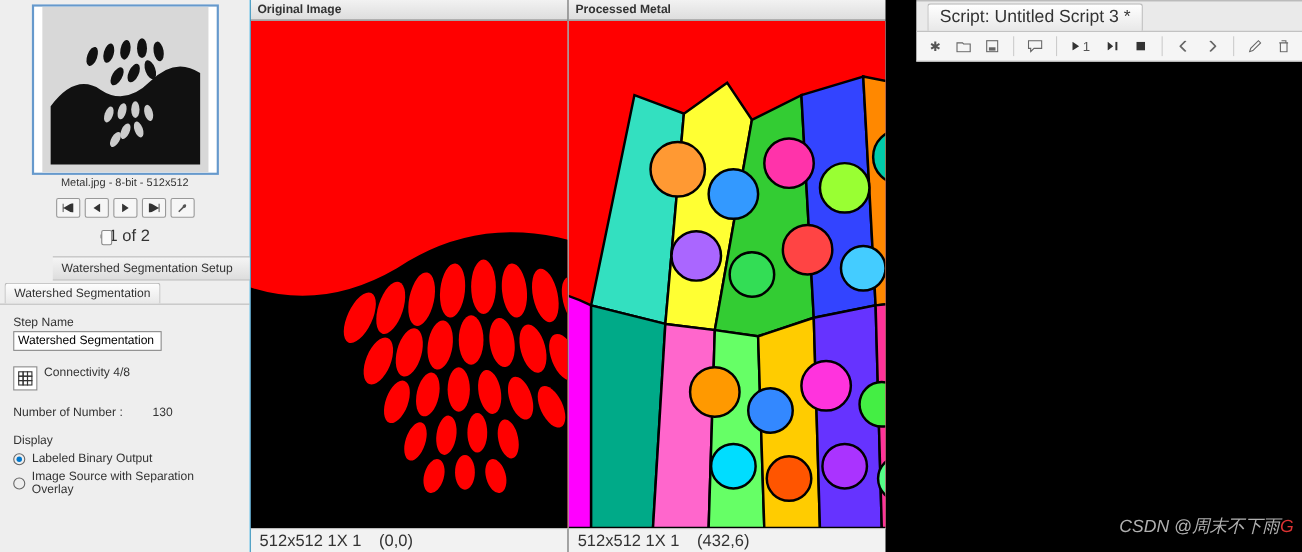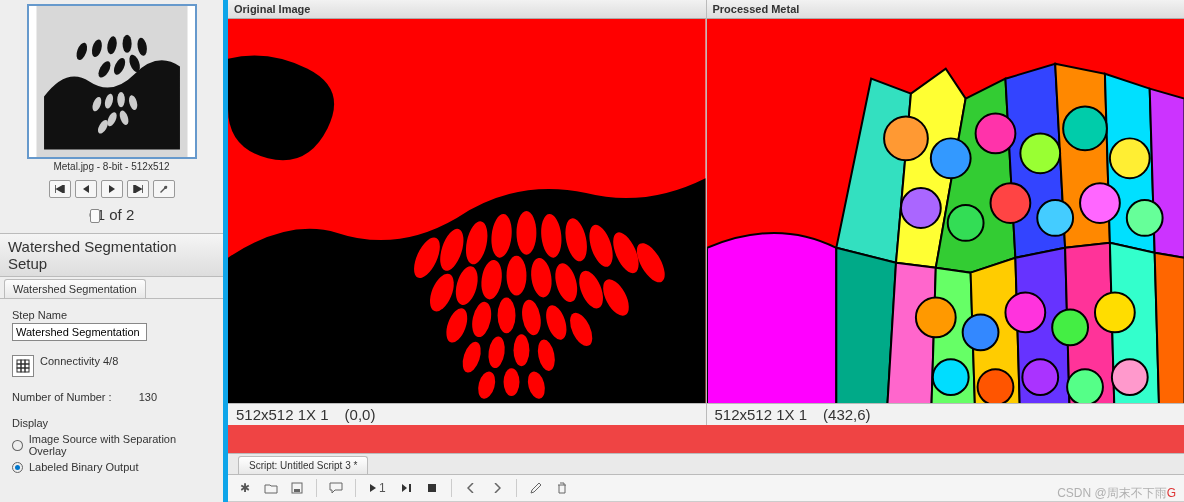--- a/index.html
+++ b/index.html
@@ -1,72 +1,72 @@
 <!DOCTYPE html>
 <html><head>
 <meta charset="utf-8">
 <style>
   * { box-sizing: border-box; margin: 0; padding: 0; }
   body { font-family: Verdana, Arial, sans-serif; font-size: 11px; color: #333; background: #eeeeee; width: 1184px; height: 502px; overflow: hidden; position: relative; }
   
   .main-layout { display: flex; height: 100%; }
   
   
-  .sidebar { width: 228px; background: #eeeeee; border-right: 5px solid #0ea5e9; display: flex; flex-direction: column; }
+  .sidebar { width: 228px; background: #eeeeee; border-right: 1px solid #0ea5e9; display: flex; flex-direction: column; }
   
   .preview-area { padding: 4px; display: flex; flex-direction: column; align-items: center; }
   .thumb-container { width: 170px; height: 155px; border: 2px solid #6699cc; background: #fff; position: relative; overflow: hidden; }
   .thumb-svg { width: 100%; height: 100%; display: block; }
   .thumb-caption { font-size: 10px; margin-top: 2px; text-align: center; }
   
   .nav-controls { display: flex; gap: 4px; justify-content: center; margin-top: 8px; }
   .nav-btn { width: 22px; height: 18px; background: #f6f6f6; border: 1px solid #999; border-radius: 2px; display: flex; align-items: center; justify-content: center; cursor: pointer; font-size: 10px; }
   
   .slider-row { display: flex; align-items: center; gap: 6px; margin: 8px 8px 6px 8px; }
   .slider-track { flex: 1; height: 4px; background: #ccc; border: 1px solid #aaa; position: relative; border-radius: 2px; }
   .slider-thumb { position: absolute; left: 0; top: -5px; width: 10px; height: 14px; background: #fafafa; border: 1px solid #888; border-radius: 2px; cursor: pointer; }
   .slider-label { font-size: 15px; }
   
-  .section-header { background: linear-gradient(#f5f5f5, #ddd); border-top: 1px solid #bbb; border-bottom: 1px solid #bbb; padding: 4px 8px; font-size: 15px; color: #333; }
+  .section-header { background: linear-gradient(#f5f5f5, #ddd); border-top: 1px solid #bbb; border-bottom: 1px solid #bbb; padding: 4px 8px; font-size: 11px; color: #333; margin-left: 48px; }
   
   .tab-bar { padding: 2px 4px 0 4px; border-bottom: 1px solid #bbb; }
   .tab { display: inline-block; background: linear-gradient(#fdfdfd, #e8e8e8); border: 1px solid #bbb; border-bottom: none; padding: 3px 8px; font-size: 11px; border-radius: 3px 3px 0 0; cursor: pointer; }
   
   .form-body { padding: 10px 12px; font-size: 11px; }
   .field-label { margin-bottom: 2px; }
   .text-input { width: 135px; font-size: 11px; padding: 2px 3px; border: 1px solid #888; background:#fff; }
   
   .connectivity-row { display: flex; align-items: flex-start; gap: 6px; margin-top: 14px; }
   .btn-box { width: 22px; height: 22px; border: 1px solid #888; background: #fff; display: flex; align-items: center; justify-content: center; font-size: 12px; cursor: pointer; }
   
   .zones-row { margin-top: 14px; }
   .display-section { margin-top: 14px; }
   .radio-row { display: flex; align-items: center; gap: 6px; margin-top: 4px; }
   .radio-outer { width: 11px; height: 11px; border-radius: 50%; border: 1px solid #666; display:flex; align-items:center; justify-content:center; }
   .radio-dot { width: 5px; height: 5px; border-radius:50%; background:#0077cc; }
   
   
-  .right-side { flex: 1; display: flex; flex-direction: column; background:#ef4444;gap:28px; }
+  .right-side { flex: 1; display: flex; flex-direction: row; background:#000000;gap:28px; }
   .image-row { display: flex; flex:1; min-height:0; }
   .image-panel { flex: 1; display: flex; flex-direction: column; border-left: 1px solid #bbb; min-width:0; }
   .image-panel:first-child { border-left: none; }
   .panel-header { background: linear-gradient(#f2f2f2,#ddd); border-bottom: 1px solid #aaa; padding: 3px 6px; font-weight: bold; font-size: 11px; }
   .canvas-wrap { flex:1; background:#eee; overflow:hidden; position:relative; display:flex; align-items:flex-start; justify-content:center; }
   .canvas-wrap svg { display:block; }
   .status-bar { background:#f2f2f2; border-top:1px solid #bbb; font-size:15px; padding:2px 8px; display:flex; gap:16px; color:#333; }
   
   
   .script-section { border-top: 1px solid #bbb; }
   .script-tabbar { padding: 2px 10px 0 10px; border-bottom:1px solid #bbb; background:#eaeaea; }
-  .script-tab { display:inline-block; background: linear-gradient(#fff,#e8e8e8); border:1px solid #bbb; border-bottom:none; padding:3px 10px; font-size:10px; border-radius:3px 3px 0 0; cursor:pointer; }
+  .script-tab { display:inline-block; background: linear-gradient(#fff,#e8e8e8); border:1px solid #bbb; border-bottom:none; padding:3px 10px; font-size:16px; border-radius:3px 3px 0 0; cursor:pointer; }
   .script-toolbar { display:flex; gap:4px; padding:3px 6px; background:#f5f5f5; border-bottom:1px solid #ccc; align-items:center; }
   .tb-btn { width:22px; height:20px; border: 1px solid transparent; background:transparent; display:flex; align-items:center; justify-content:center; font-size:12px; cursor:pointer; border-radius:2px; color:#555; }
   .tb-sep { width:1px; height:18px; background:#ccc; margin:0 4px; }
   
-  .watermark { position:absolute; bottom:0; right:8px; color:#b0b0b0; font-size:12px; pointer-events:none; }
+  .watermark { position:absolute; bottom:12px; right:8px; color:#b0b0b0; font-size:16px; pointer-events:none;font-style:italic; }
   .watermark span.red { color:#d33; }
 </style>
 </head>
 <body>
 
 <div class="main-layout">
 
   <div class="sidebar">
 
     <div class="preview-area">
@@ -161,28 +161,28 @@
       </div>
       
       <div class="zones-row">
         <span>Number of Number :</span>
         <span style="margin-left:24px">130</span>
       </div>
       
       <div class="display-section">
         <div>Display</div>
         <div class="radio-row">
-          <span class="radio-outer"></span>
-          <span>Image Source with Separation Overlay</span>
-        </div>
-        <div class="radio-row">
           <span class="radio-outer">
               <span class="radio-dot"></span>
             </span>
           <span>Labeled Binary Output</span>
+        </div>
+        <div class="radio-row">
+          <span class="radio-outer"></span>
+          <span>Image Source with Separation Overlay</span>
         </div>
       </div>
     </div>
   </div>
 
   <div class="right-side">
     <div class="image-row">
 
       <div class="image-panel">
         <div class="panel-header">Original Image</div>

